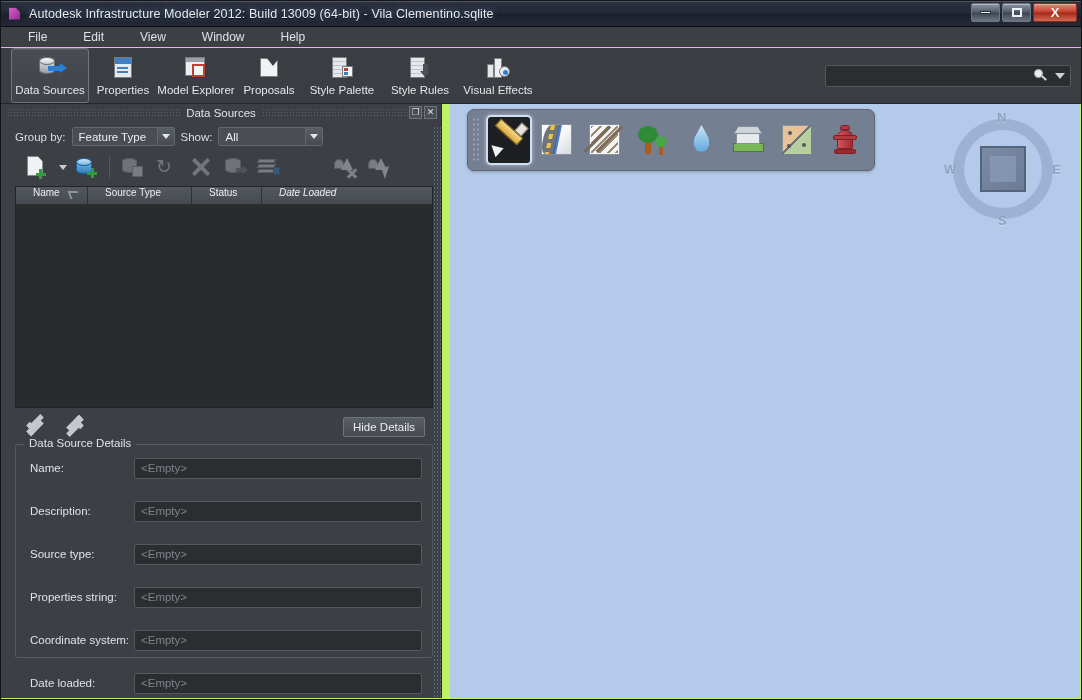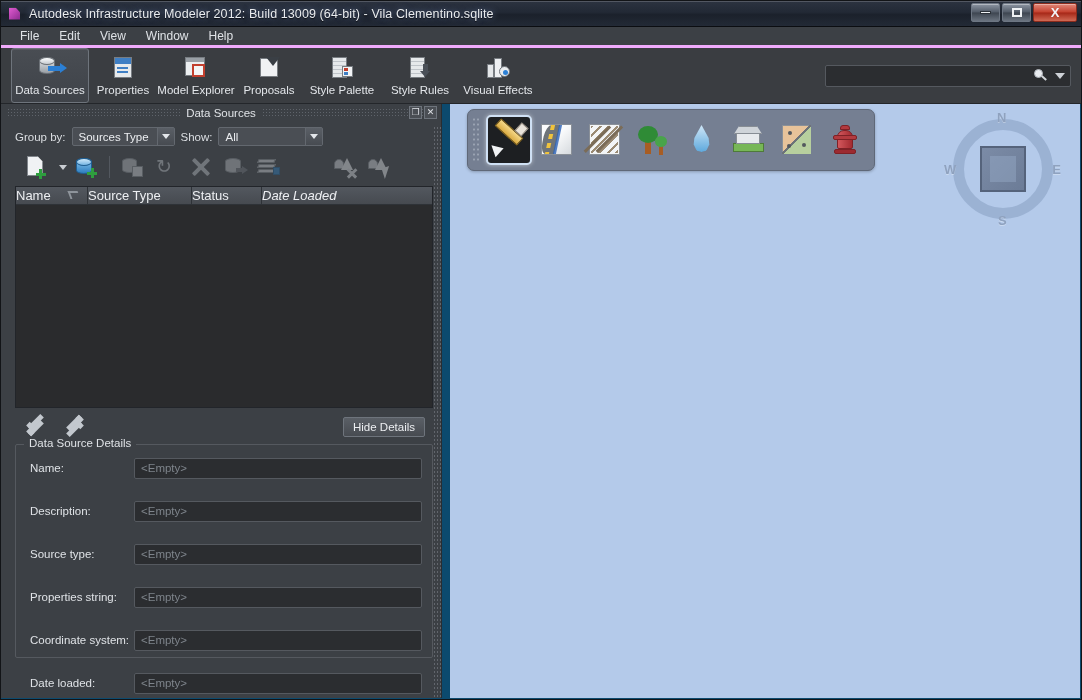--- a/index.html
+++ b/index.html
@@ -6,21 +6,21 @@
   html,body { width:1082px; height:700px; overflow:hidden; }
   body {
     font-family: "Liberation Sans", sans-serif;
     font-size: 12px;
     background:#3c3f43;
     color:#d6d8da;
     -webkit-font-smoothing: antialiased;
   }
   .app {
     position:relative; width:1082px; height:700px;
-    background:#0c4a6e;
+    background:#bef264;
     border:1px solid #121417;
     overflow:hidden;
   }
 
   
   .titlebar {
     position:absolute; left:0; top:0; width:1080px; height:26px;
     background: linear-gradient(to bottom,#2c3340 0%,#222935 45%,#1b212b 55%,#232a36 100%);
     border-bottom:1px solid #0b0d11;
     display:flex; align-items:center;
@@ -57,22 +57,22 @@
     background:linear-gradient(to bottom,#e2897a,#c4402e 48%,#a62717 52%,#d06a55);
     border-color:#8c2b1c;
     font-weight:bold; font-size:13px;
   }
   .wb .bar { width:11px; height:3px; background:#eef1f4; border:1px solid #2b3138; }
   .wb .sq  { width:10px; height:9px; border:2px solid #eef1f4; }
 
   
   .menubar {
     position:absolute; left:0; top:26px; width:1080px; height:21px;
-    background:#3c4045; border-bottom:3px solid #f0abfc;
-    display:flex; align-items:center; padding-left:10px; gap:2px;
+    background:#3c4045; border-bottom:1px solid #f0abfc;
+    display:flex; align-items:center; padding-left:18px; gap:18px;
   }
   .menu-item {
     padding:2px 9px; font-size:12px; color:#dfe2e6; border-radius:2px; cursor:default;
   }
 
   
   .ribbon {
     position:absolute; left:0; top:47px; width:1080px; height:56px;
     background:#3a3d41;
     border-bottom:1px solid #23262a;
@@ -246,21 +246,21 @@
   .i-selx .mk::before{ transform:rotate(45deg);} .i-selx .mk::after{ transform:rotate(-45deg);}
   .i-selp .cur { position:absolute; right:0; bottom:0; width:0; height:0;
       border-left:8px solid #e3e6ea; border-bottom:11px solid transparent; transform:rotate(-18deg); }
 
   
   .tablewrap { margin:0 8px 0 14px; height:222px; border:1px solid #22252a;
       background:#2a2b2d; box-shadow:inset 0 0 0 1px #4a4e54; }
   .thead { display:flex; height:18px; background:#3c4045; }
   .th { background:linear-gradient(to bottom,#53585f,#464a50);
         border-right:1px solid #2e3237; border-bottom:1px solid #2e3237;
-        font-size:13px; color:#edeff2; display:flex; align-items:center; padding:0 0;
+        font-size:10px; color:#edeff2; display:flex; padding:0 17px;
         position:relative; }
   .th.name { width:72px; } .th.stype { width:104px; } .th.status { width:70px; } .th.dload { flex:1; border-right:none;font-style:italic; }
   .sortmark { position:absolute; right:8px; top:4px; width:10px; height:8px;
       border-left:2px solid #8e949b; border-top:2px solid #8e949b; transform:skewX(20deg); }
   .tbody { height:202px; background:#2a2b2d; }
 
   .detailbar { display:flex; align-items:center; padding:8px 8px 4px 22px; height:34px; }
   .chev { width:26px; height:20px; position:relative; margin-right:14px; }
   .chev i { position:absolute; left:3px; width:18px; height:7px;
       border-left:5px solid #c3c8ce; border-bottom:5px solid #c3c8ce; }
@@ -482,21 +482,21 @@
       <span class="grip"></span>
       <div class="pt-btns">
         <div class="ptb">❐</div>
         <div class="ptb">✕</div>
       </div>
     </div>
 
     <div class="filters">
       <span class="flabel">Group by:</span>
       <div class="sel groupby">
-        <span>Sources Type</span>
+        <span>Feature Type</span>
         <span class="dd"></span>
       </div>
       <span class="flabel">Show:</span>
       <div class="sel show">
         <span>All</span>
         <span class="dd"></span>
       </div>
     </div>
 
     <div class="ptools">

